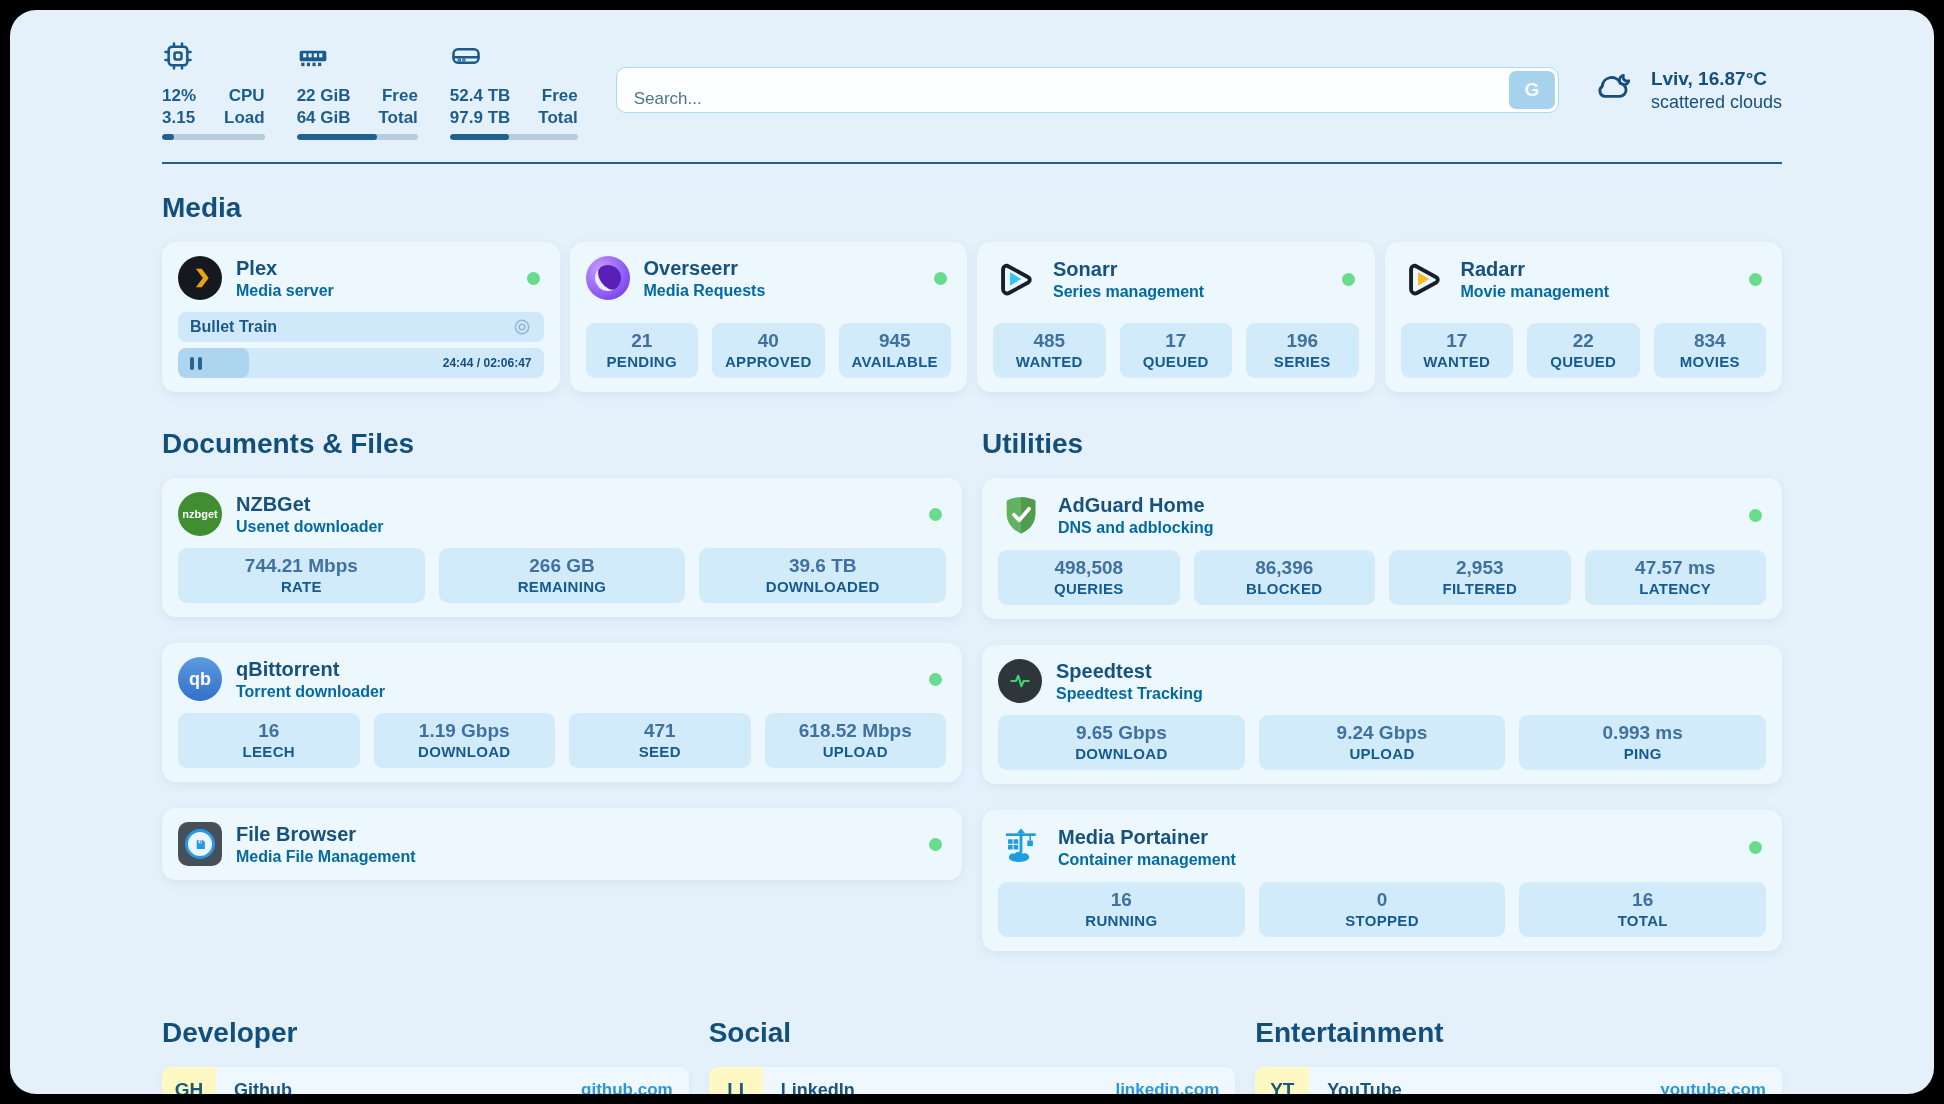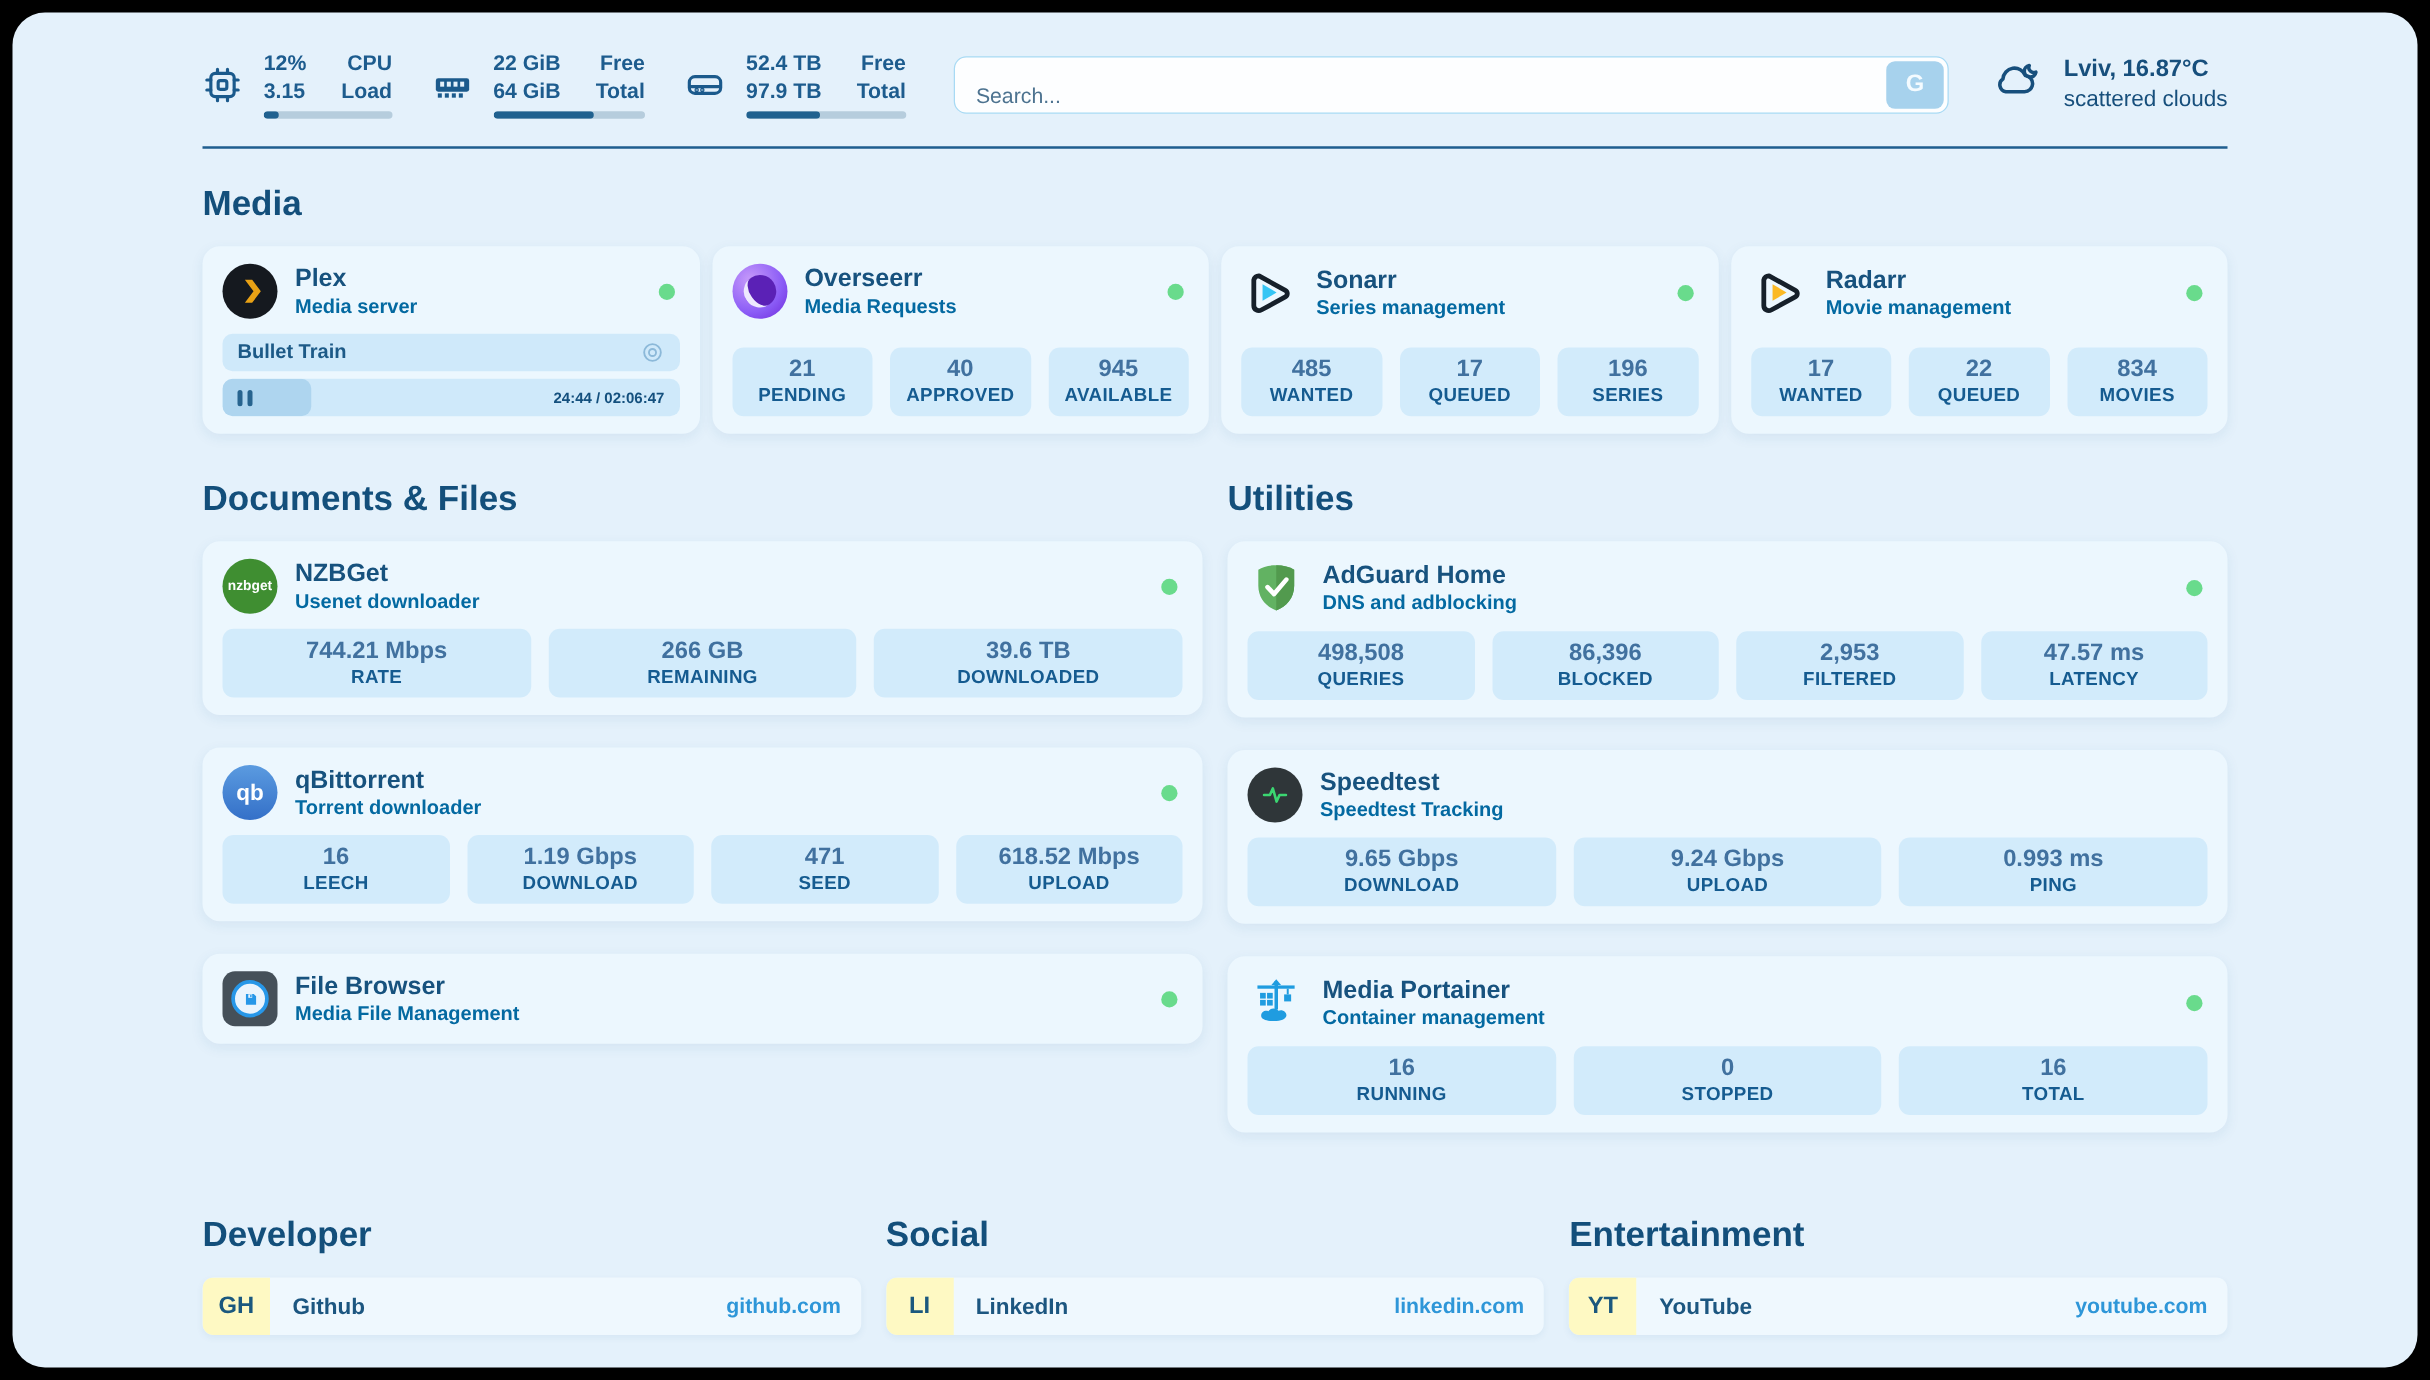--- a/index.html
+++ b/index.html
@@ -3,21 +3,21 @@
 <meta charset="utf-8">
 <style>
   * { box-sizing: border-box; margin: 0; padding: 0; }
   html,body { width:1944px; height:1104px; }
   body { background:#000; font-family:"Liberation Sans", sans-serif; }
   .frame { position:absolute; inset:10px; background:#e4f1fb; border-radius:26px;
            padding:30px 152px 0 152px; overflow:hidden; }
 
   
   .topbar { display:flex; align-items:center; }
-  .res { display:flex; gap:13px; margin-right:32px; }
+  .res { display:flex; gap:13px; margin-right:32px;flex-direction:column; }
   .res-icon { width:36px; color:#1b5a8c; display:flex; align-items:center; }
   .res-main { display:flex; flex-direction:column; gap:5px; }
   .res-cols { display:flex; gap:28px; font-size:17px; font-weight:600; color:#1d5c8e; line-height:1.3; }
   .res-col { display:flex; flex-direction:column; }
   .res-col.labels { text-align:right; }
   .res-bar { height:6px; border-radius:3px; background:#b6cddd; overflow:hidden; }
   .res-fill { height:100%; background:#20618f; border-radius:3px; }
 
   .search-wrap { flex:1; margin:0 34px 0 6px; display:flex; align-items:flex-end;
                  background:#fdfeff; border:1px solid #a8daf4; border-radius:10px;

